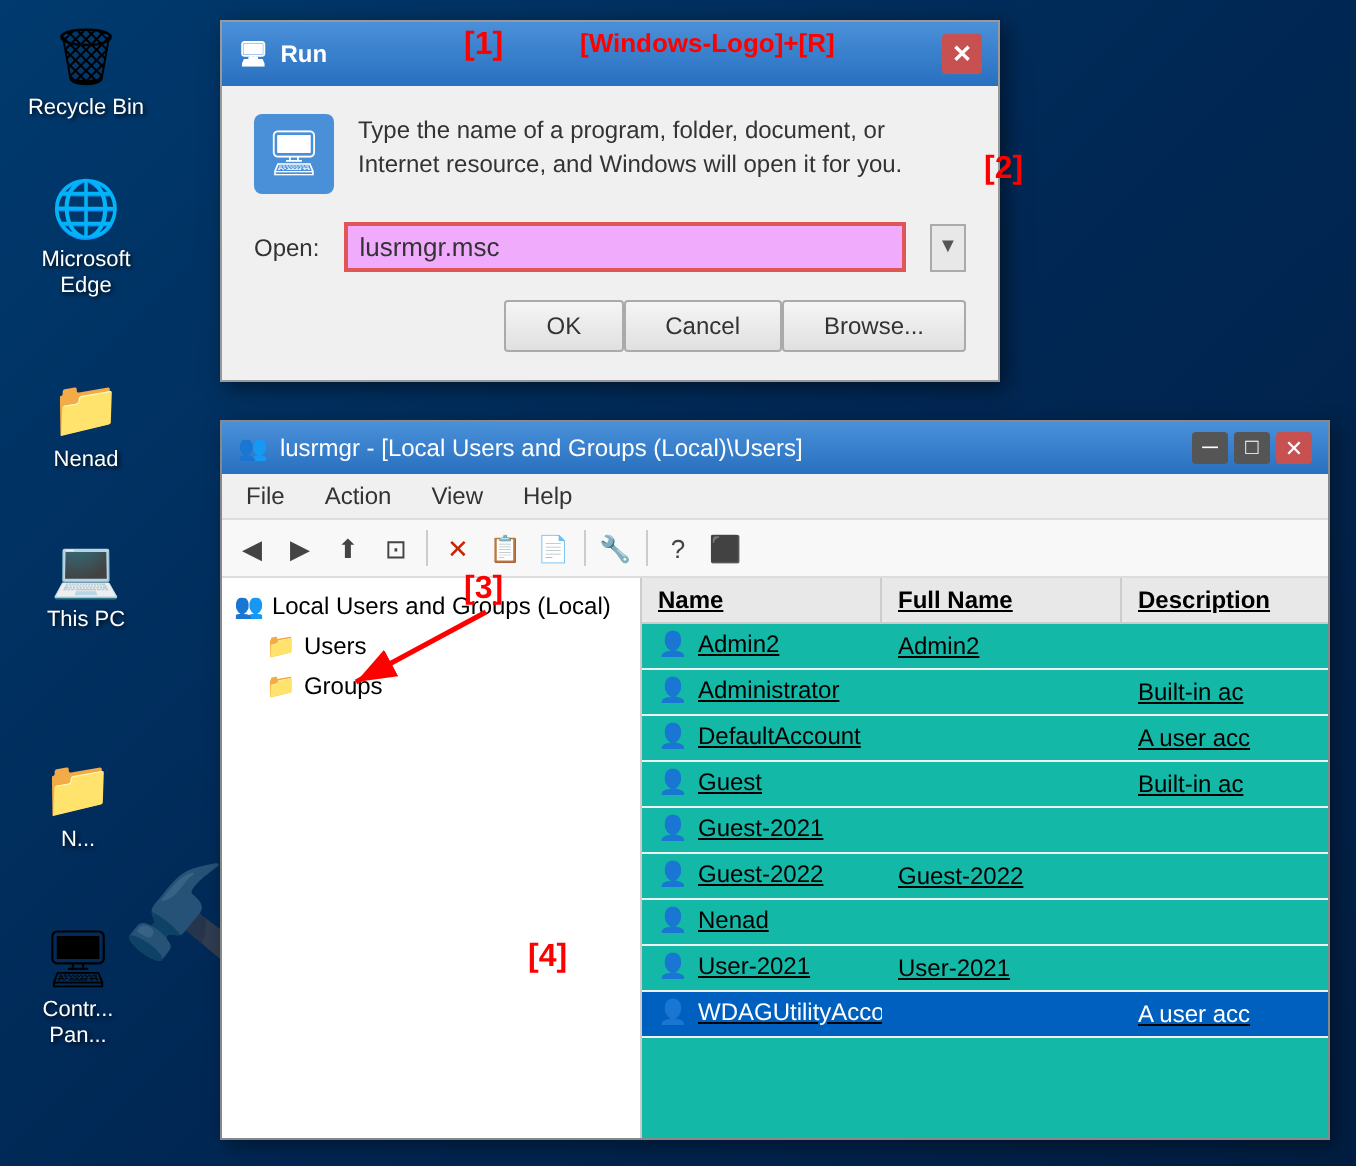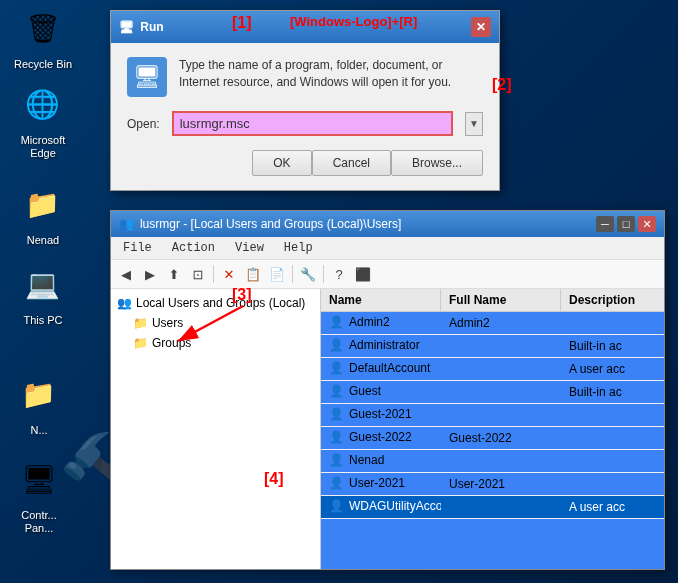--- a/index.html
+++ b/index.html
@@ -36,21 +36,21 @@
       display: flex;
       align-items: center;
       justify-content: center;
       font-size: 28px;
     }
     .desktop-icon .icon-label {
       color: white;
       font-size: 11px;
       text-align: center;
       text-shadow: 1px 1px 2px rgba(0,0,0,0.8);
-      margin-top: 10px;
+      margin-top: 0;
       line-height: 1.2;
     }
 
     
     .run-dialog {
       position: absolute;
       top: 10px;
       left: 110px;
       width: 390px;
       background: #f0f0f0;
@@ -228,21 +228,20 @@
     .win-close { background: #c75050; }
 
     
     .menu-bar {
       display: flex;
       background: #f0f0f0;
       border-bottom: 1px solid #ddd;
       padding: 2px 4px;
       font-size: 12px;
       gap: 4px;
-      font-family: Liberation Mono, monospace;
     }
     .menu-item {
       padding: 2px 8px;
       cursor: pointer;
       color: #333;
       border-radius: 2px;
     }
 
     
     .toolbar {
@@ -304,21 +303,22 @@
       padding: 3px 6px 3px 22px;
       font-size: 12px;
       cursor: pointer;
       gap: 4px;
     }
 
     
     .list-panel {
       flex: 1;
       overflow: auto;
-      background: #3b82f6;
+      background: #14b8a6;
+      text-decoration: underline;
     }
     .list-header {
       display: flex;
       background: #e8e8e8;
       border-bottom: 1px solid #ccc;
       font-size: 12px;
       font-weight: bold;
     }
     .list-col {
       padding: 4px 8px;

